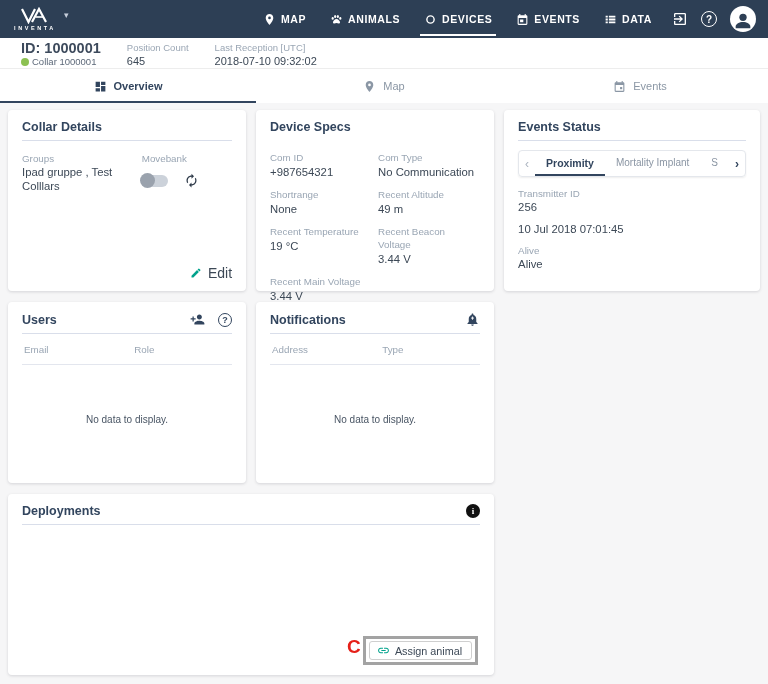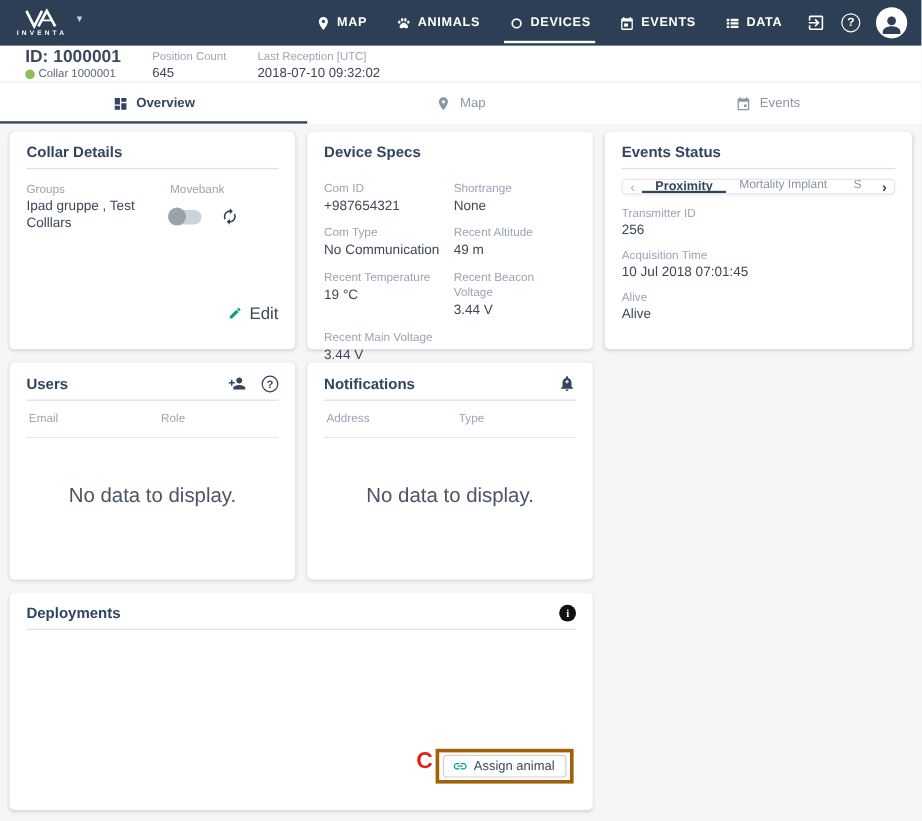--- a/index.html
+++ b/index.html
@@ -46,21 +46,21 @@
   .tab svg { width:13px; height:13px; fill:#8b97a5; }
   .tab.active { color:#32455e; font-weight:600; }
   .tab.active svg { fill:#32455e; }
   .tabs::after { content:""; position:absolute; left:0; bottom:0; width:33.33%;
     height:2px; background:#32455e; }
 
   
   .content { padding:7px 8px; display:grid; grid-template-columns:repeat(3,1fr);
     grid-auto-rows:181px; gap:11px 10px; }
   .card { background:#fff; border-radius:4px; box-shadow:0 1px 3px rgba(60,60,80,.18);
-    padding:10px 14px 22px 14px; display:flex; flex-direction:column; }
+    padding:10px 14px 10px 14px; display:flex; flex-direction:column; }
   .card-title-row { display:flex; align-items:center; justify-content:space-between; }
   .card-title { font-size:12.5px; font-weight:700; color:#32455e; }
   .title-divider { height:1px; background:#d9deea; margin-top:6px; }
   .label { font-size:9.8px; color:#9aa6b4; line-height:13px; }
   .value { font-size:11.3px; color:#3c4856; line-height:14px; }
 
   
   .cd-cols { display:flex; margin-top:11px; }
   .cd-left { width:57%; }
   .cd-right { width:43%; }
@@ -85,36 +85,36 @@
   .chev.right { color:#32455e; font-weight:700; margin-left:auto; }
   .es-tab { height:100%; display:flex; align-items:center; padding:0 11px;
     font-size:10px; color:#8a95a3; border-bottom:2px solid transparent; cursor:pointer; white-space:nowrap; }
   .es-tab.active { color:#32455e; font-weight:700; font-size:10.5px; border-bottom-color:#32455e; }
   .es-fields { margin-top:10px; display:flex; flex-direction:column; gap:8px; }
 
   
   .tbl-head { display:grid; grid-template-columns:1.15fr 1fr; padding:9px 2px 8px 2px; }
   .tbl-divider { height:1px; background:#e3e6ee; }
   .empty-text { flex:1; display:flex; align-items:center; justify-content:center;
-    font-size:17px; color:#49556 4; color:#495564; }
+    font-size:10px; color:#49556 4; color:#495564; }
   .title-icons { display:flex; align-items:center; gap:13px; }
   .title-icons svg { width:15px; height:15px; fill:#32455e; cursor:pointer; }
   .mini-help { width:14px; height:14px; border:1.4px solid #32455e; border-radius:50%;
     display:flex; align-items:center; justify-content:center; font-size:9px; font-weight:700;
     color:#32455e; cursor:pointer; }
 
   
   .deployments { grid-column:1 / 3; }
   .info-icon { width:14px; height:14px; border-radius:50%; background:#111;
     color:#fff; font-size:9px; font-weight:700; display:flex; align-items:center;
     justify-content:center; cursor:pointer; font-family:"Liberation Serif", serif; }
   .assign-wrap { margin-top:auto; align-self:flex-end; position:relative; margin-right:2px; }
   .annot-letter { position:absolute; left:-16px; top:1px; color:#e52019; font-size:19px;
     font-weight:700; line-height:20px; }
-  .annot-box { border:3px solid #a16207; padding:2px 3px; display:inline-flex; }
+  .annot-box { border:3px solid #a3a3a3; padding:2px 3px; display:inline-flex; }
   .assign-btn { display:inline-flex; align-items:center; gap:5px; background:#fff;
     border:1px solid #cfcfcf; border-radius:3px; padding:2px 9px 2px 7px; cursor:pointer;
     font-size:10.8px; color:#3c4856; font-family:"Liberation Sans", sans-serif; }
   .assign-btn svg { width:13px; height:13px; fill:#00a28c; }
 </style>
 </head>
 <body>
 
 <div class="app">
 
@@ -261,26 +261,26 @@
       <div class="card-title-row">
         <span class="card-title">Device Specs</span>
       </div>
       <div class="title-divider"></div>
       <div class="spec-grid">
         <div class="spec-cell">
           <div class="label">Com ID</div>
           <div class="value">+987654321</div>
         </div>
         <div class="spec-cell">
+          <div class="label">Com Type</div>
+          <div class="value">No Communication</div>
+        </div>
+        <div class="spec-cell">
           <div class="label">Shortrange</div>
           <div class="value">None</div>
-        </div>
-        <div class="spec-cell">
-          <div class="label">Com Type</div>
-          <div class="value">No Communication</div>
         </div>
         <div class="spec-cell">
           <div class="label">Recent Altitude</div>
           <div class="value">49 m</div>
         </div>
         <div class="spec-cell">
           <div class="label">Recent Temperature</div>
           <div class="value">19 °C</div>
         </div>
         <div class="spec-cell">
@@ -305,21 +305,20 @@
         <span class="es-tab">Mortality Implant</span>
         <span class="es-tab">S</span>
         <span class="chev right">›</span>
       </div>
       <div class="es-fields">
         <div>
           <div class="label">Transmitter ID</div>
           <div class="value">256</div>
         </div>
         <div>
-          <div class="label">Acquisition Time</div>
           <div class="value">10 Jul 2018 07:01:45</div>
         </div>
         <div>
           <div class="label">Alive</div>
           <div class="value">Alive</div>
         </div>
       </div>
     </section>
 
     <section class="card">

